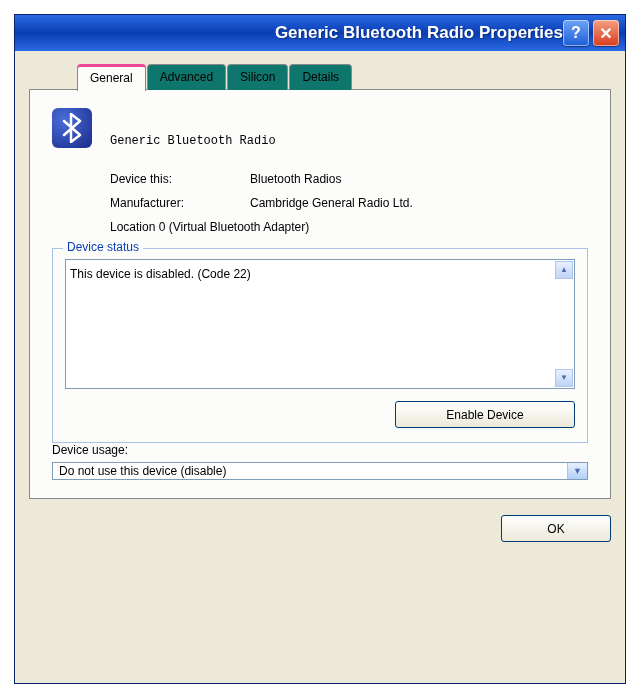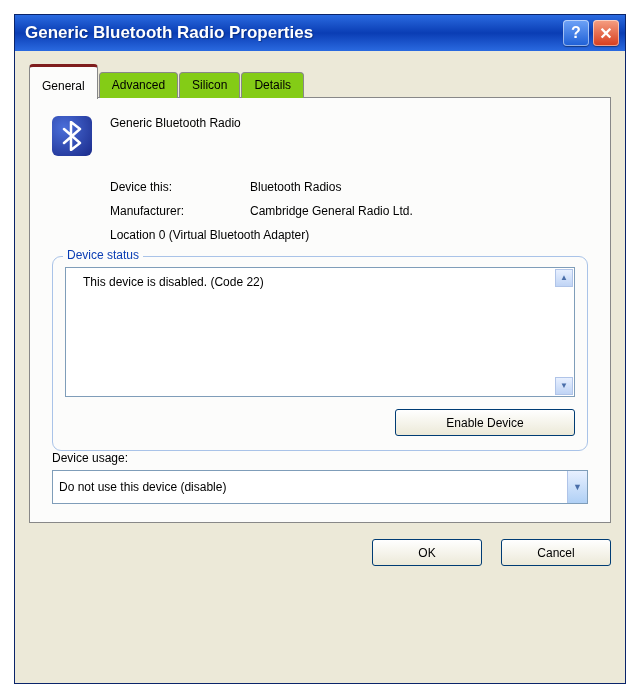--- a/index.html
+++ b/index.html
@@ -22,20 +22,21 @@
     display: flex;
     flex-direction: column;
   }
   .titlebar {
     height: 36px;
     background: linear-gradient(to bottom, #2a6ae0, #0a3db4 50%, #2a6ae0);
     display: flex;
     align-items: center;
     padding: 0 6px 0 10px;
     color: #fff;
+    text-align: right;
   }
   .titlebar-text {
     font-size: 17px;
     font-weight: bold;
     flex: 1;
     text-shadow: 1px 1px 1px rgba(0,0,0,0.3);
   }
   .titlebar-buttons { display: flex; gap: 4px; }
   .tbtn {
     width: 26px; height: 26px;
@@ -58,71 +59,72 @@
     display: flex;
     align-items: flex-end;
     position: relative;
     z-index: 2;
   }
   .tab {
     padding: 5px 12px 6px 12px;
     border: 1px solid #888;
     border-bottom: none;
     border-radius: 4px 4px 0 0;
-    background: #84cc16;
+    background: #0f766e;
     margin-right: 1px;
     font-size: 12px;
     cursor: default;
   }
   .tab.active {
     background: #fcfcfb;
-    border-top: 3px solid #7f1d1d;
-    padding-top: 12px;
+    border-top: 3px solid #ec4899;
+    padding-top: 4px;
     position: relative;
     top: 1px;
+    margin-left: 48px;
   }
   .tabpanel {
     border: 1px solid #888;
     background: #fcfcfb;
     flex: 0 0 auto;
     padding: 18px 22px 18px 22px;
     position: relative;
     z-index: 1;
     margin-top: -1px;
   }
-  .device-header { display:flex; align-items:flex-start; margin-bottom: 24px;}
+  .device-header { display:flex; align-items:flex-end; margin-bottom: 24px; font-family: Liberation Mono, monospace;}
   .bt-icon {
     width: 40px; height: 40px;
     margin-right: 18px;
     background: radial-gradient(circle at 30% 30%, #4a6ed9, #1a2a8a);
     border-radius: 6px;
     display:flex; align-items:center; justify-content:center;
   }
   .props { margin-left: 58px; }
   .prop-row { display:flex; margin-bottom: 10px; }
   .prop-label { width: 140px; }
   .fieldset {
     border: 1px solid #a9c3e8;
-    border-radius: 9px;
+    border-radius: 0;
     margin-top: 14px;
     padding: 10px 12px 14px 12px;
     position: relative;
   }
   .fieldset-legend {
     position:absolute;
     top: -9px; left: 10px;
     background: #fcfcfb;
     padding: 0 4px;
     color: #0a3db4;
   }
   .status-box {
     border: 1px solid #7f9db9;
     background: #fff;
     height: 130px;
-    padding: 6px 20px 6px 17px;
+    padding: 6px 20px 6px 4px;
     position: relative;
     font-size: 12px;
     line-height: 1.4;
   }
   .scroll-btn {
     position:absolute;
     right:1px;
     width:18px; height:18px;
     background: linear-gradient(to bottom,#e8f0ff,#c0d4f5);
     border:1px solid #b0c4e8;
@@ -140,21 +142,21 @@
     background: linear-gradient(to bottom,#fff,#ece9d8);
     font: inherit;
     cursor: default;
     padding: 0 16px;
   }
   .btn.wide { min-width: 180px; }
   .usage { margin-top: 0; }
   .usage-label { margin-bottom: 5px; display:block;}
   .combo {
     display:flex;
-    height: 34px;
+    height: 18px;
     border: 1px solid #7f9db9;
     background:#fff;
     align-items:center;
     width: 100%;
   }
   .combo-text { flex:1; padding: 0 6px; }
   .combo-btn {
     width:20px; height:100%;
     background: linear-gradient(to bottom,#e8f0ff,#b0d0f5);
     border-left:1px solid #b0c4e8;
@@ -237,16 +239,15 @@
           <span class="combo-text">Do not use this device (disable)</span>
           <div class="combo-btn">
               <span>▼</span>
             </div>
         </div>
       </div>
     </div>
 
     <div class="dlg-buttons">
       <button class="btn"><span>OK</span></button>
-      <button class="btn"><span>Cancel</span></button>
     </div>
   </div>
 </div>
 
 </body></html>

